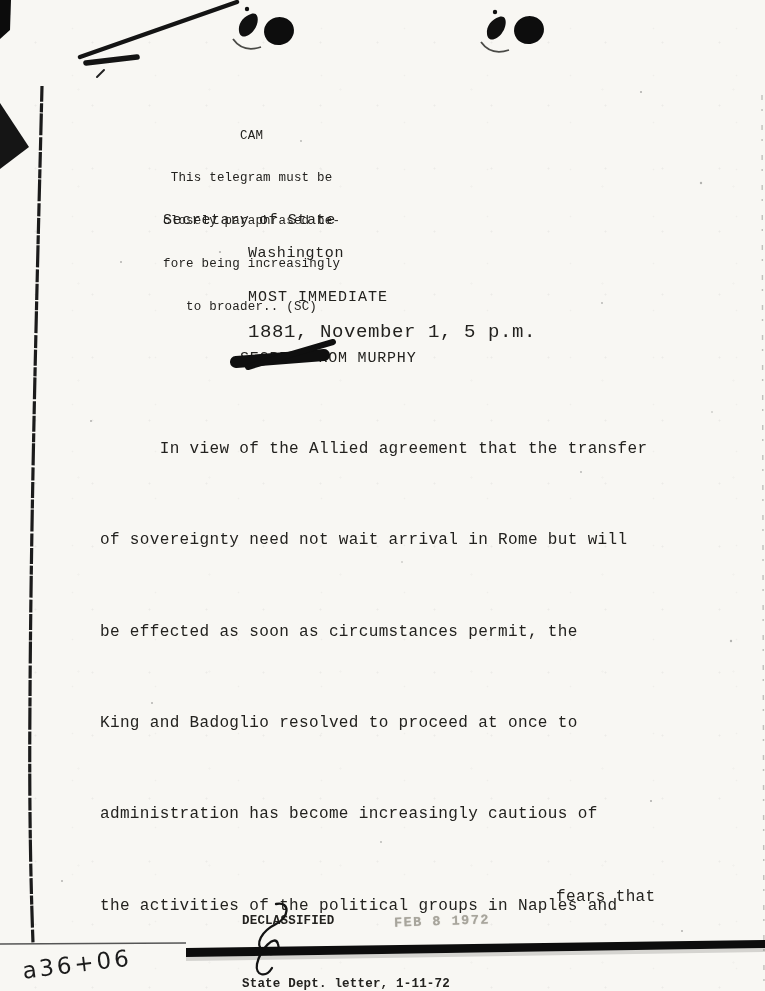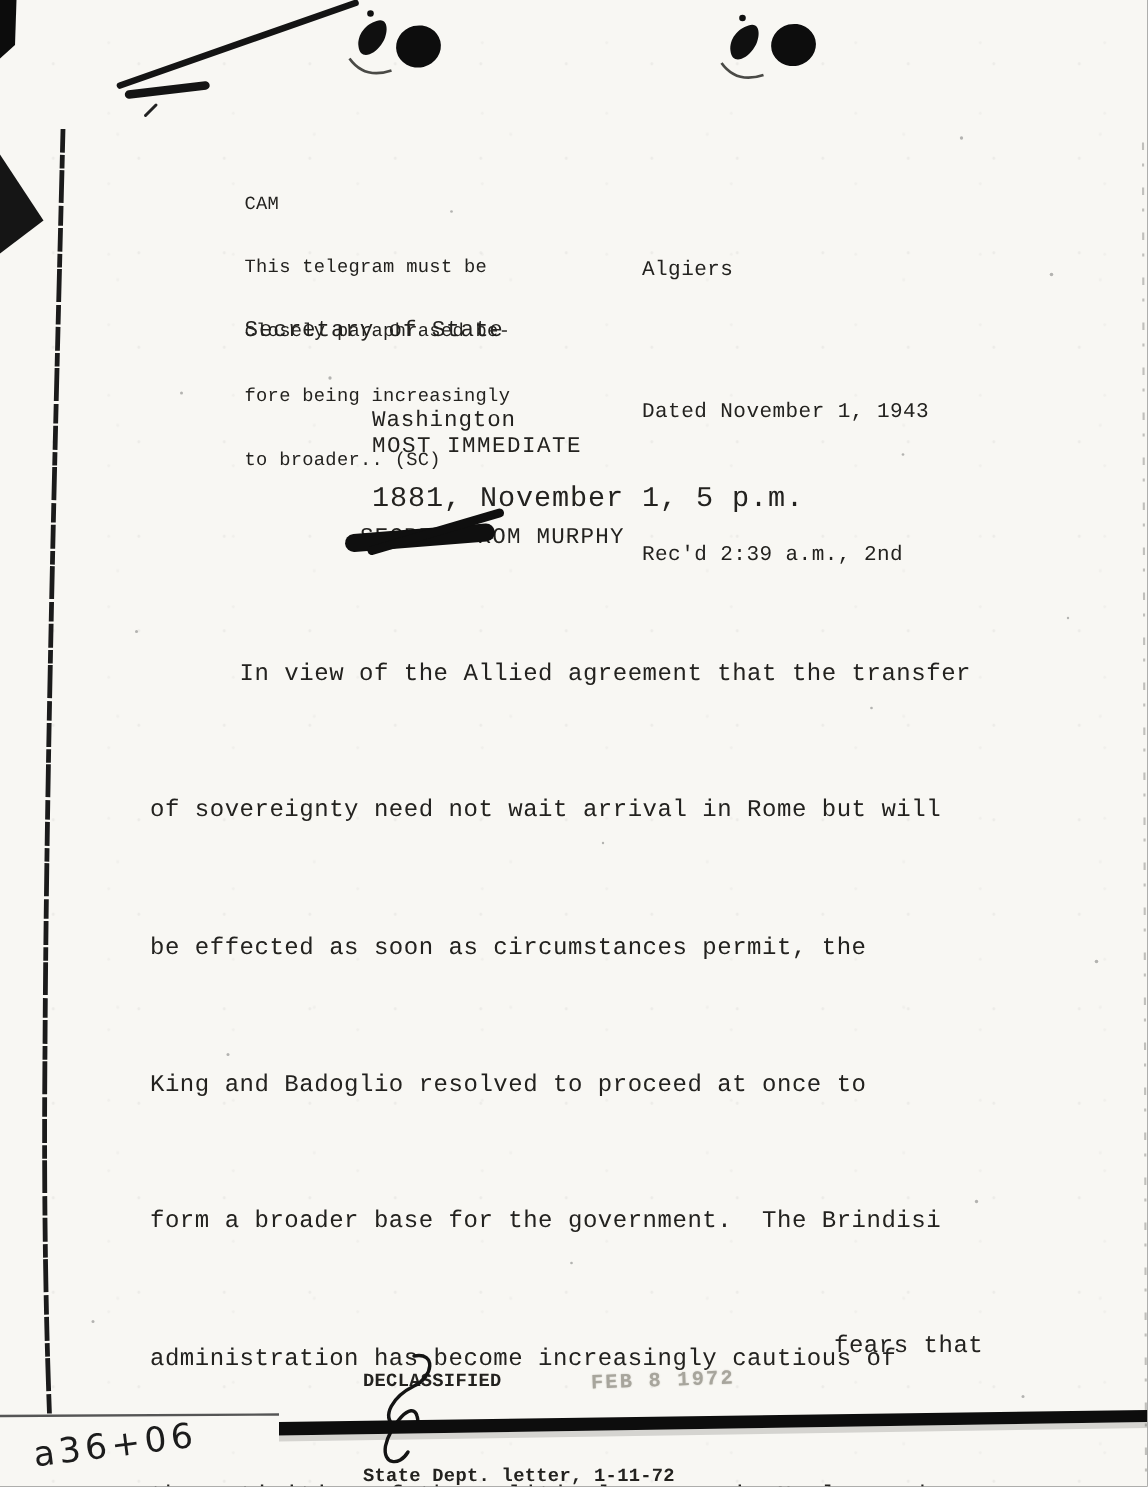--- a/index.html
+++ b/index.html
@@ -10,24 +10,24 @@
       radial-gradient(circle, rgba(40,40,40,0.055) 0.7px, transparent 1.3px),
       radial-gradient(circle, rgba(40,40,40,0.04) 0.6px, transparent 1.2px),
       radial-gradient(circle, rgba(40,40,40,0.03) 0.8px, transparent 1.4px);
     background-size:57px 63px, 83px 47px, 131px 97px;
     background-position:7px 11px, 31px 5px, 13px 41px;
     font-family:"Liberation Mono","DejaVu Sans Mono",monospace;
     color:#23221f;
   }
   .abs{position:absolute;}
   .typed{white-space:pre;}
-  .hdr-left{left:163px;top:100px;font-size:12.5px;line-height:14.3px;letter-spacing:0.2px;}
+  .hdr-left{left:163px;top:100px;font-size:12.5px;line-height:14.3px;letter-spacing:0.2px;text-align:center;}
   .hdr-right{left:428px;top:101px;font-size:14px;line-height:31.8px;letter-spacing:0.3px;}
   .addr1{left:163px;top:212px;font-size:15px;letter-spacing:0.6px;text-align:center;}
-  .addr2{left:248px;top:245px;font-size:15px;letter-spacing:0.6px;margin-top:27px;}
+  .addr2{left:248px;top:245px;font-size:15px;letter-spacing:0.6px;}
   .priority{left:248px;top:289px;font-size:15px;letter-spacing:1px;}
   .msgnum{left:248px;top:321px;font-size:19px;letter-spacing:0.6px;}
   .fromline{left:240px;top:350px;font-size:15px;letter-spacing:0.8px;}
   .body-text{left:100px;top:373px;font-size:16px;line-height:30.45px;letter-spacing:0.35px;}
   .fears{left:556px;top:888px;font-size:16px;letter-spacing:0.35px;}
   .declass{left:242px;top:884px;font-size:12.5px;font-weight:bold;letter-spacing:0.2px;line-height:15px;}
   .declass .l2{margin-top:18px;}
   .datestamp{
     left:394px;top:914px;font-size:13.5px;font-weight:bold;color:#9a978e;
     transform:rotate(-2deg);letter-spacing:1.5px;opacity:0.85;
@@ -47,39 +47,33 @@
 <div id="page">
 
   <div class="abs txt hdr-left typed">
     <div>CAM</div>
     <div>This telegram must be</div>
     <div>closely paraphrased be-</div>
     <div>fore being increasingly</div>
     <div>to broader.. (SC)</div>
   </div>
 
-  <div class="abs txt hdr-right typed">
-    <div>Algiers</div>
-    <div>Dated November 1, 1943</div>
-    <div>Rec'd 2:39 a.m., 2nd</div>
-  </div>
 
   <div class="abs txt addr1 typed">Secretary of State</div>
   <div class="abs txt addr2 typed">Washington</div>
 
   <div class="abs txt priority typed">MOST IMMEDIATE</div>
   <div class="abs txt msgnum typed">1881, November 1, 5 p.m.</div>
   <div class="abs txt fromline typed"><span>SECRET</span><span> FROM MURPHY</span></div>
 
   <div class="abs txt body-text typed">
     <div>      In view of the Allied agreement that the transfer</div>
     <div>of sovereignty need not wait arrival in Rome but will</div>
     <div>be effected as soon as circumstances permit, the</div>
     <div>King and Badoglio resolved to proceed at once to</div>
-    <div>form a broader base for the government.  The Brindisi</div>
     <div>administration has become increasingly cautious of</div>
     <div>the activities of the political groups in Naples and</div>
     
     
     
     
     
     
     
     

